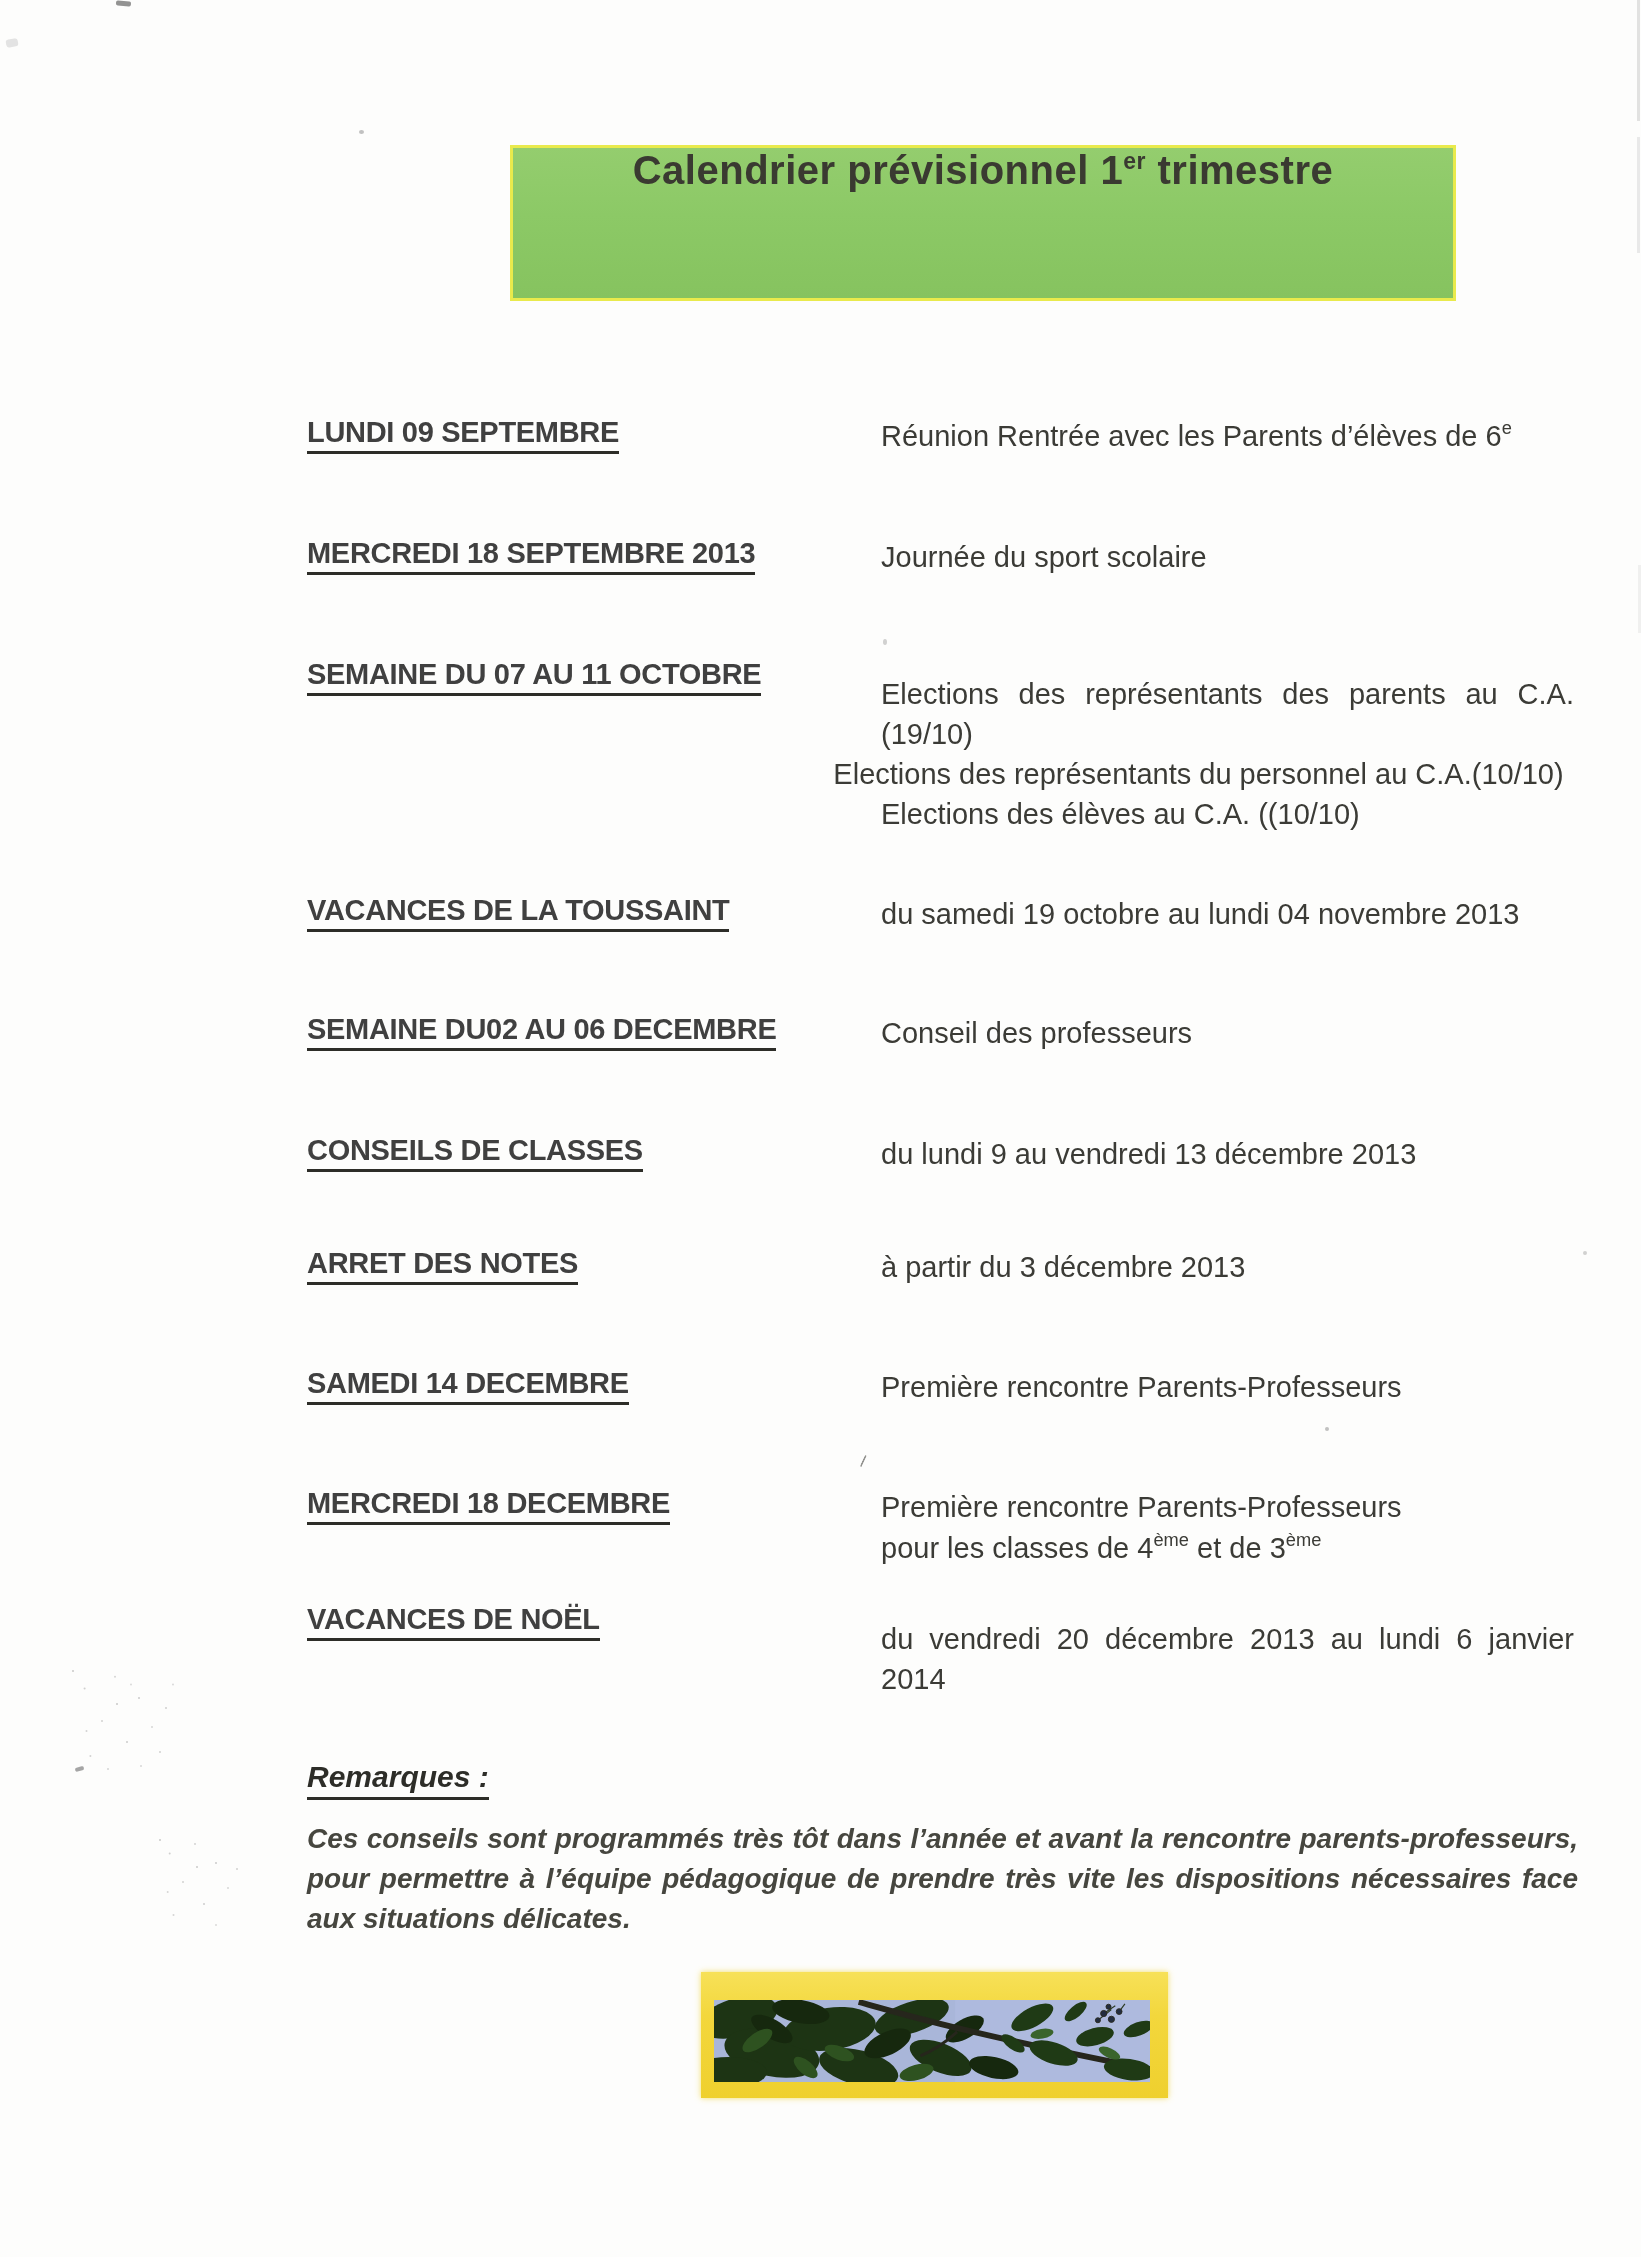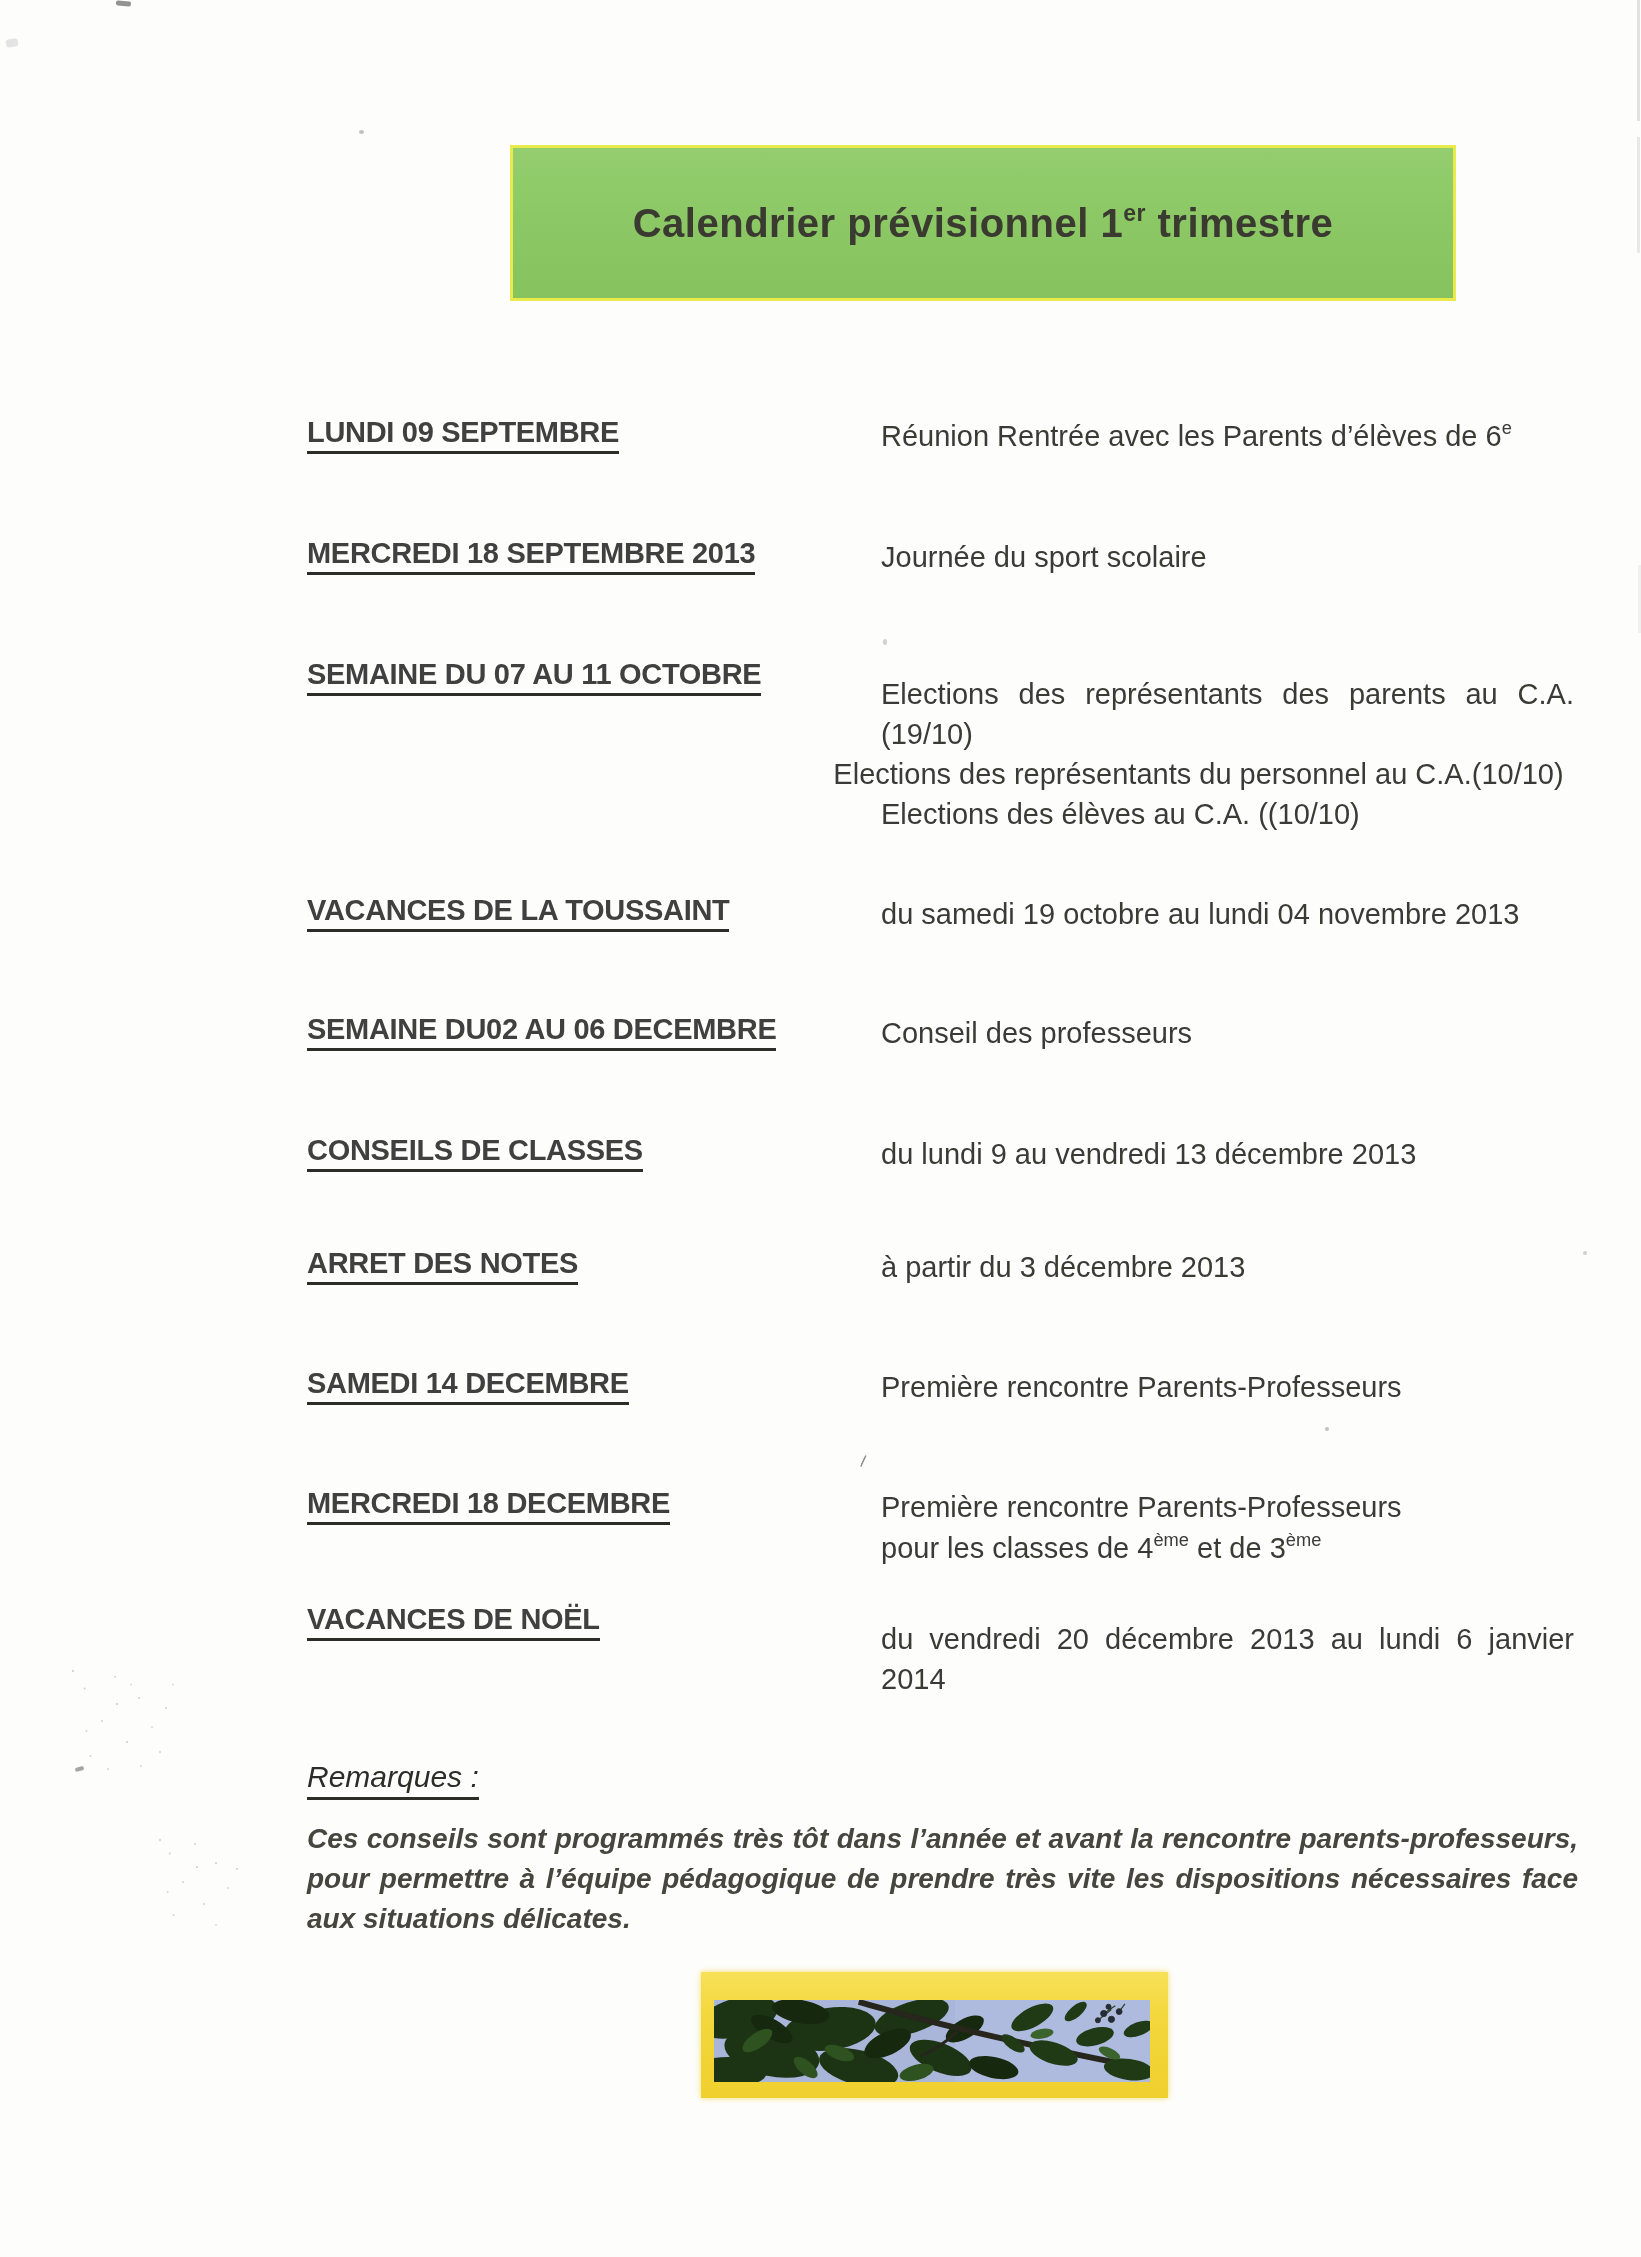--- a/index.html
+++ b/index.html
@@ -7,21 +7,21 @@
     position:relative;width:1641px;height:2257px;overflow:hidden;
     background:#fdfdfc;
     font-family:"Liberation Sans", sans-serif;
     color:#3b3b36;
   }
   
   .banner{
     position:absolute;left:510px;top:145px;width:946px;height:156px;
     box-sizing:border-box;border:3.9px solid #e9ea4c;
     background:linear-gradient(180deg,#94cd6e 0%,#8cc966 45%,#86c35f 100%);
-    display:flex;align-items:center;justify-content:center;
+    display:flex;justify-content:center;
   }
   .banner-title{
     font-size:40px;font-weight:700;color:#3a3a31;letter-spacing:0.5px;
     white-space:nowrap;
   }
   .banner-title .t-sup{font-size:23px;position:relative;top:-15.4px;}
   
   .row{position:absolute;left:0;top:0;width:1641px;}
   .label-col{
     position:absolute;left:307px;width:572px;
@@ -36,21 +36,21 @@
     font-size:29px;color:#3b3b36;
   }
   .dline{line-height:40px;}
   .dline.tall{line-height:41px;}
   .dline.justify{text-align:justify;text-align-last:justify;margin-top:16px;}
   .dline.hang{margin-left:-58px;width:751px;white-space:nowrap;text-align:center;}
   .sup{font-size:18.3px;position:relative;top:-11.6px;}
   
   .remarks-heading{
     position:absolute;left:307px;top:1760px;
-    font-size:30px;font-weight:400;font-style:italic;color:#2d2d28;
+    font-size:30px;font-weight:700;font-style:italic;color:#2d2d28;
   }
   .remarks-heading .u{
     display:inline-block;border-bottom:3.9px solid #2d2d28;padding-bottom:2.9px;
   }
   .remarks-body{
     position:absolute;left:307px;top:1819px;width:1271px;
     font-size:28px;font-weight:700;font-style:italic;color:#46463f;
     line-height:40px;text-align:justify;
   }
   

